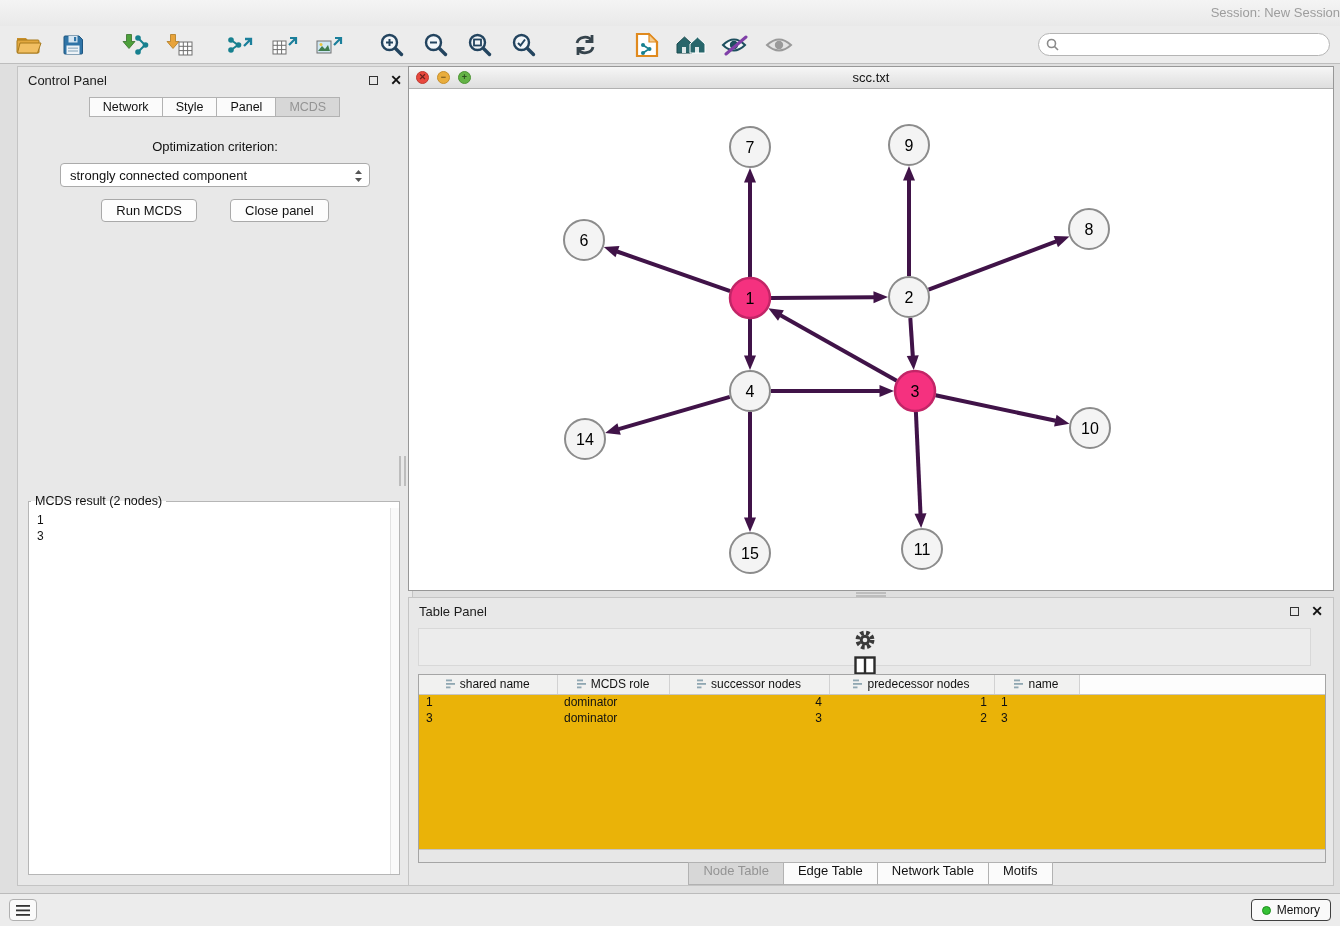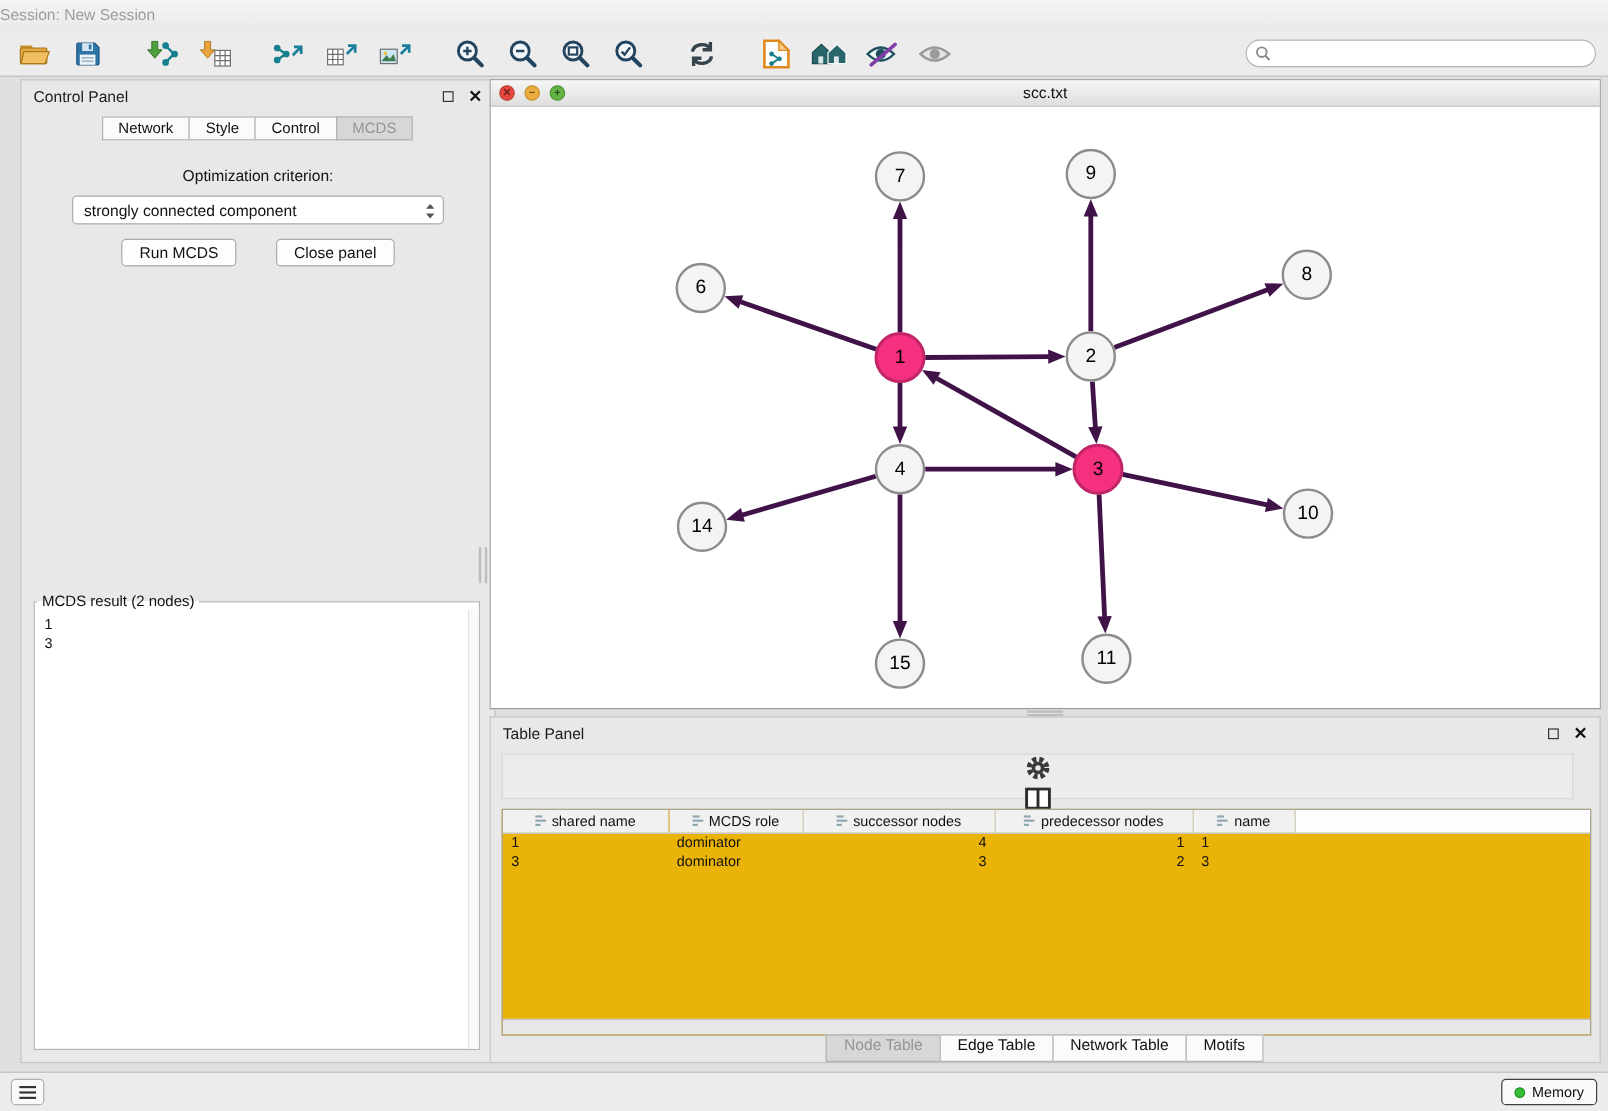--- a/index.html
+++ b/index.html
@@ -9,21 +9,21 @@
     background:#dfdfdf;
     position:relative;
     overflow:hidden;
     font-size:13px;
     color:#111;
   }
   
   .titlebar {
     position:absolute; left:0; top:0; width:1340px; height:26px;
     background:linear-gradient(#f4f4f4,#e9e9e9);
-    text-align:left; line-height:26px; color:#9d9d9d; font-size:13px;
+    text-align:right; line-height:26px; color:#9d9d9d; font-size:13px;
   }
   
   .toolbar {
     position:absolute; left:0; top:26px; width:1340px; height:38px;
     background:#ececec; border-bottom:1px solid #bdbdbd;
     display:flex; align-items:center; padding:0 10px; gap:6px;
   }
   .tbtn { width:38px; height:32px; display:flex; align-items:center; justify-content:center; border-radius:4px; }
   .tsep { width:12px; height:1px; }
   .search-wrap { margin-left:auto; position:relative; width:292px; height:23px; }
@@ -315,21 +315,21 @@
 <div class="control-panel">
   <div class="panel-header">
     <span>Control Panel</span>
     <span class="spacer"></span>
     <span class="float-icon"></span>
     <span class="close-icon">✕</span>
   </div>
   <div class="cp-tabs">
       <div class="tab">Network</div>
       <div class="tab">Style</div>
-      <div class="tab">Control</div>
+      <div class="tab">Panel</div>
       <div class="tab active">MCDS</div>
     </div>
 
   <div class="opt-label">Optimization criterion:</div>
 
   <div class="combo">
     <span>strongly connected component</span>
     <span class="combo-arrows">
       <svg width="9" height="14" viewBox="0 0 9 14">
         <path d="M4.5 1 L8 5 H1 z" fill="#555"></path>

